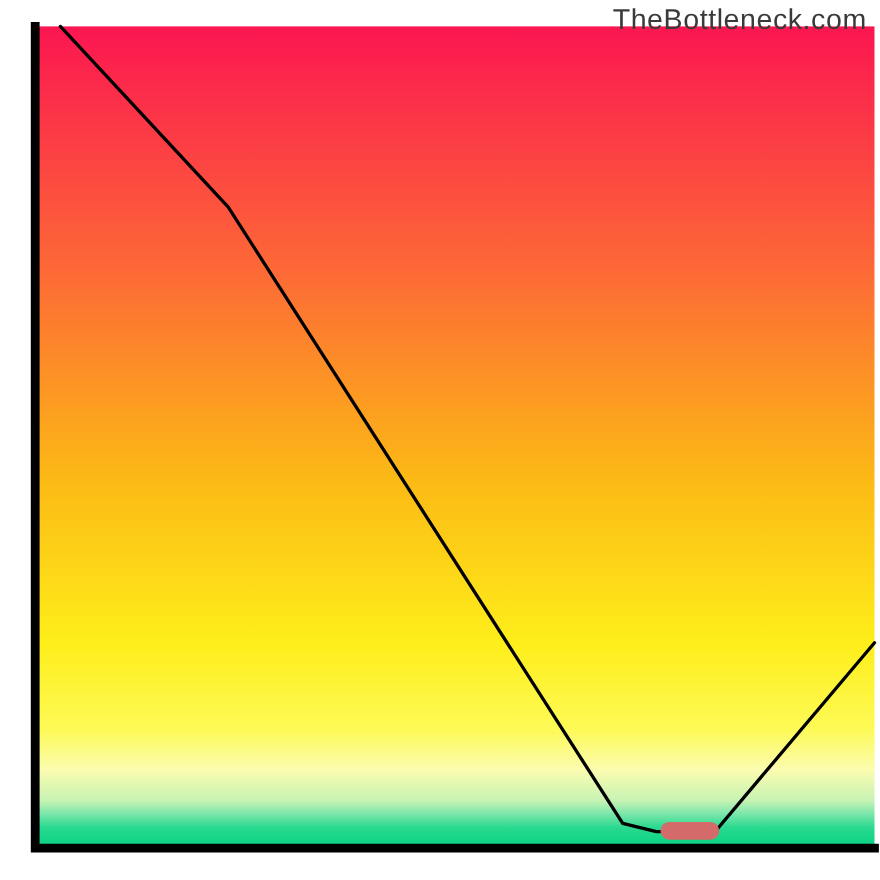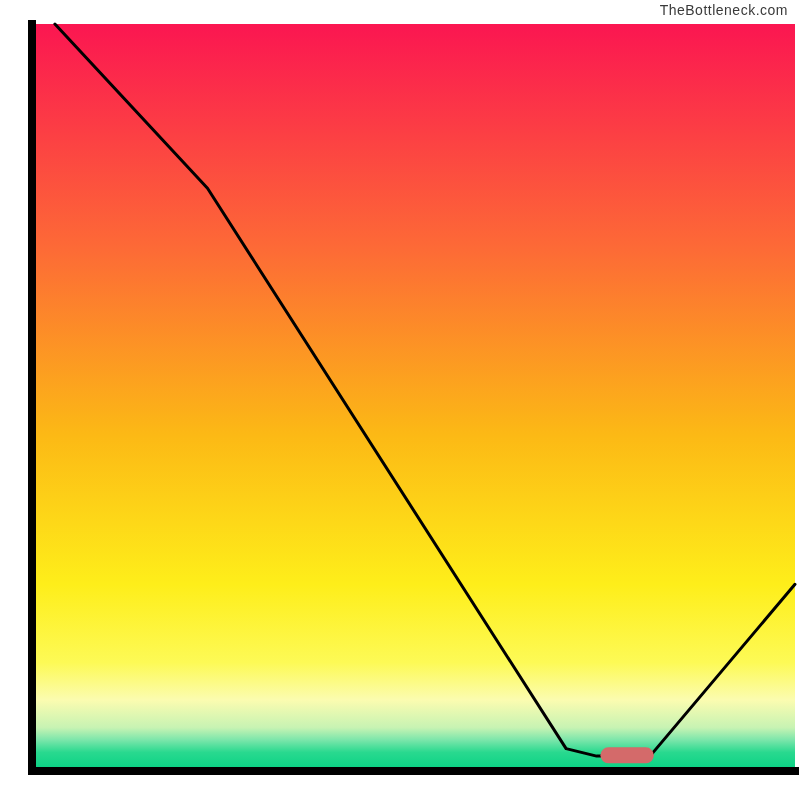--- a/index.html
+++ b/index.html
@@ -14,21 +14,21 @@
   .wrap {
     position: relative;
     width: 800px;
     height: 800px;
   }
   .watermark {
     position: absolute;
     top: 2px;
     right: 12px;
     color: #3a3a3a;
-    font-size: 14px;
+    font-size: 26px;
     font-weight: 500;
     letter-spacing: 0.5px;
     user-select: none;
   }
   svg { display: block; }
 </style>
 </head>
 <body>
 
 <div class="wrap">

